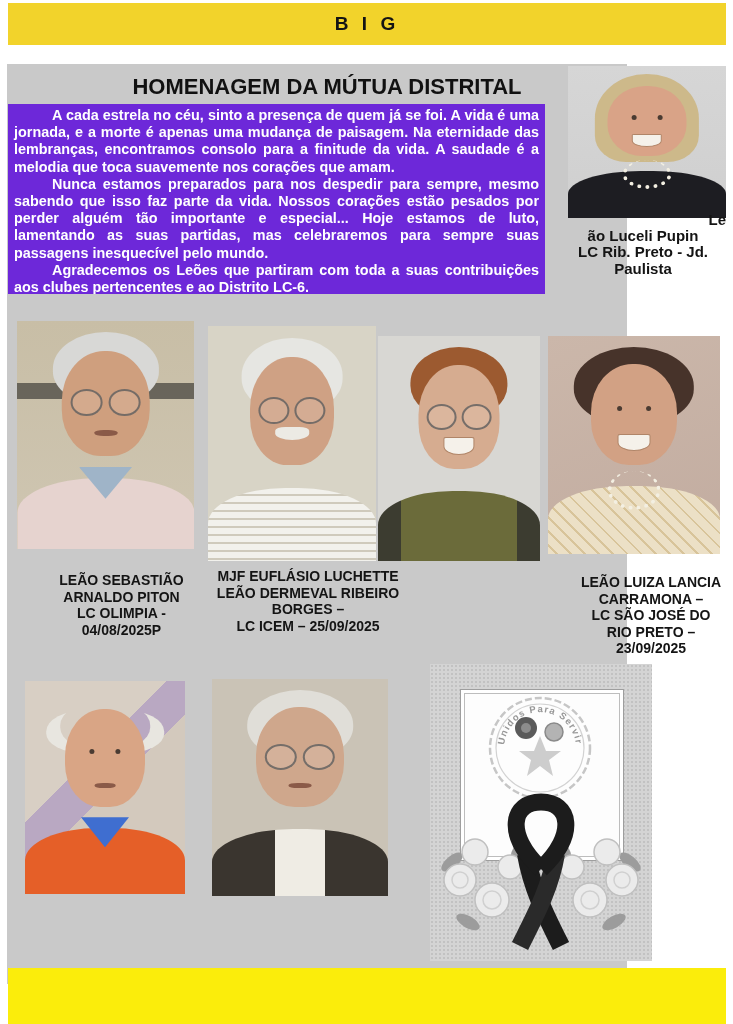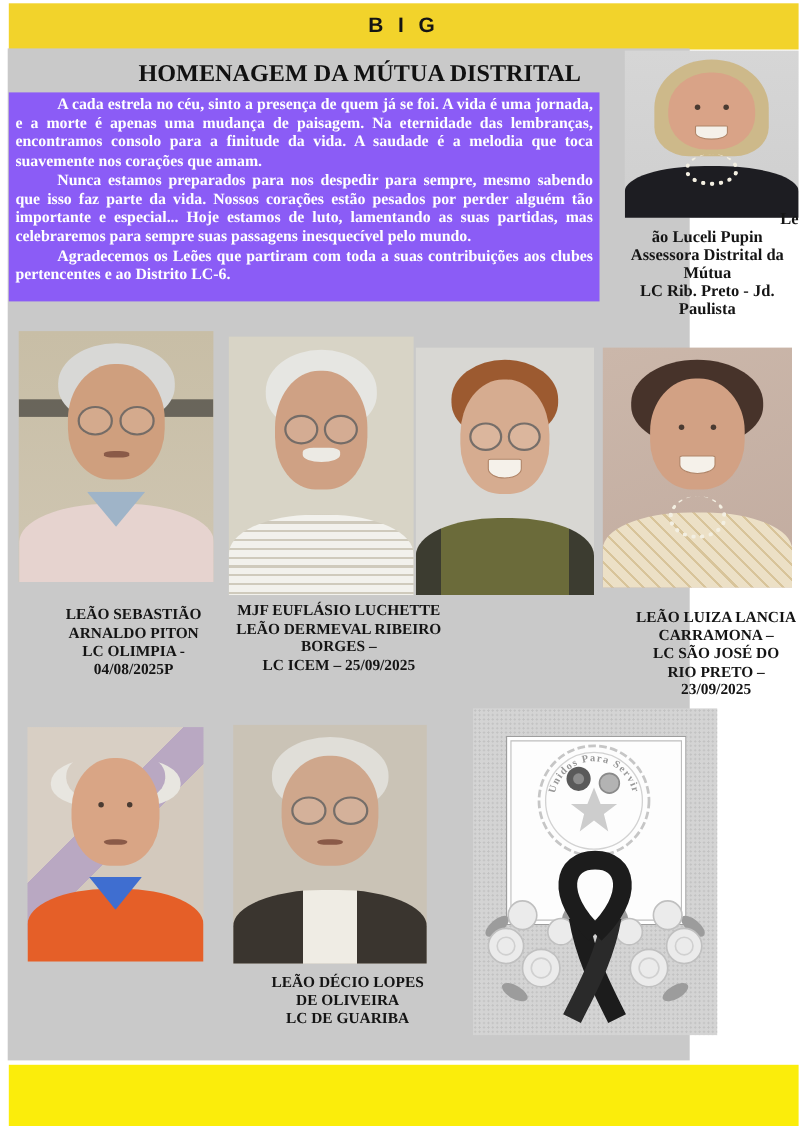--- a/index.html
+++ b/index.html
@@ -6,26 +6,26 @@
   .page{position:relative;width:733px;height:1024px;background:#ffffff;overflow:hidden;
         font-family:"Liberation Sans",sans-serif;}
 
   
   .topbar{position:absolute;left:8px;top:3px;width:718px;height:42px;background:#F2D32B;
           display:flex;align-items:center;justify-content:center;}
   .topbar span{font-size:19px;font-weight:bold;color:#141414;letter-spacing:4px;}
   .footer{position:absolute;left:8px;top:968px;width:718px;height:56px;background:#FBED0B;}
 
   
-  .panel{position:absolute;left:7px;top:44px;width:620px;height:920px;background:#C9C9C9;font-family:Liberation Serif, serif;}
+  .panel{position:absolute;left:7px;top:64px;width:620px;height:920px;background:#C9C9C9;}
   .title{position:absolute;left:14px;top:10px;width:612px;margin:0;text-align:center;
          font-size:22px;font-weight:bold;color:#111;}
 
   
-  .green-box{position:absolute;left:1px;top:40px;width:537px;height:190px;background:#8b5cf6;
+  .green-box{position:absolute;left:1px;top:40px;width:537px;height:190px;background:#6d28d9;
              padding:3px 6px;box-sizing:border-box;overflow:hidden;}
   .green-box p{margin:0;color:#ffffff;font-weight:bold;font-size:14.4px;line-height:17.2px;
                text-align:justify;text-indent:38px;}
 
   
   .advisor-caption{position:absolute;left:549px;top:148px;width:174px;font-weight:bold;
                    color:#141414;font-size:15px;line-height:16.2px;text-align:center;}
   .advisor-caption .r{text-align:right;padding-right:4px;}
 
   
@@ -113,21 +113,20 @@
       <i class="face"></i>
       <i class="eyes"></i>
       <i class="smile"></i>
       <i class="torso"></i>
       <i class="pearls"></i>
     </div>
 
     <div class="advisor-caption">
       <div class="r">Le</div>
       <div>ão  Luceli Pupin</div>
-      <div>Assessora Distrital da Mútua</div>
       <div>LC Rib. Preto - Jd. Paulista</div>
     </div>
 
     <div class="photo f1p" style="left:10px;top:257px;width:177px;height:228px;">
       <i class="band"></i>
       <i class="hair"></i>
       <i class="face"></i>
       <i class="glasses"></i>
       <i class="mouth"></i>
       <i class="torso"></i>
@@ -181,23 +180,20 @@
       <i class="collar"></i>
     </div>
 
     <div class="photo f6p" style="left:205px;top:615px;width:176px;height:217px;">
       <i class="hair"></i>
       <i class="face"></i>
       <i class="glasses"></i>
       <i class="mouth"></i>
       <i class="torso"></i>
     </div>
-    <p class="caption" style="left:198px;top:842px;width:190px;">LEÃO DÉCIO LOPES
-DE OLIVEIRA
-LC DE GUARIBA</p>
 
     <div class="ribbon-card">
       <div class="white-panel"></div>
       <svg width="222" height="297" viewBox="0 0 222 297">
 
         <g>
           <circle cx="110" cy="84" r="50" fill="none" stroke="#c6c6c6" stroke-width="2.5" stroke-dasharray="7 3"></circle>
           <circle cx="110" cy="84" r="44" fill="none" stroke="#d2d2d2" stroke-width="1.2"></circle>
           <path id="sealArc" d="M74 84 A36 36 0 0 1 146 84" fill="none"></path>
           <text font-size="9.5" font-weight="bold" fill="#979797" letter-spacing="1.2">

